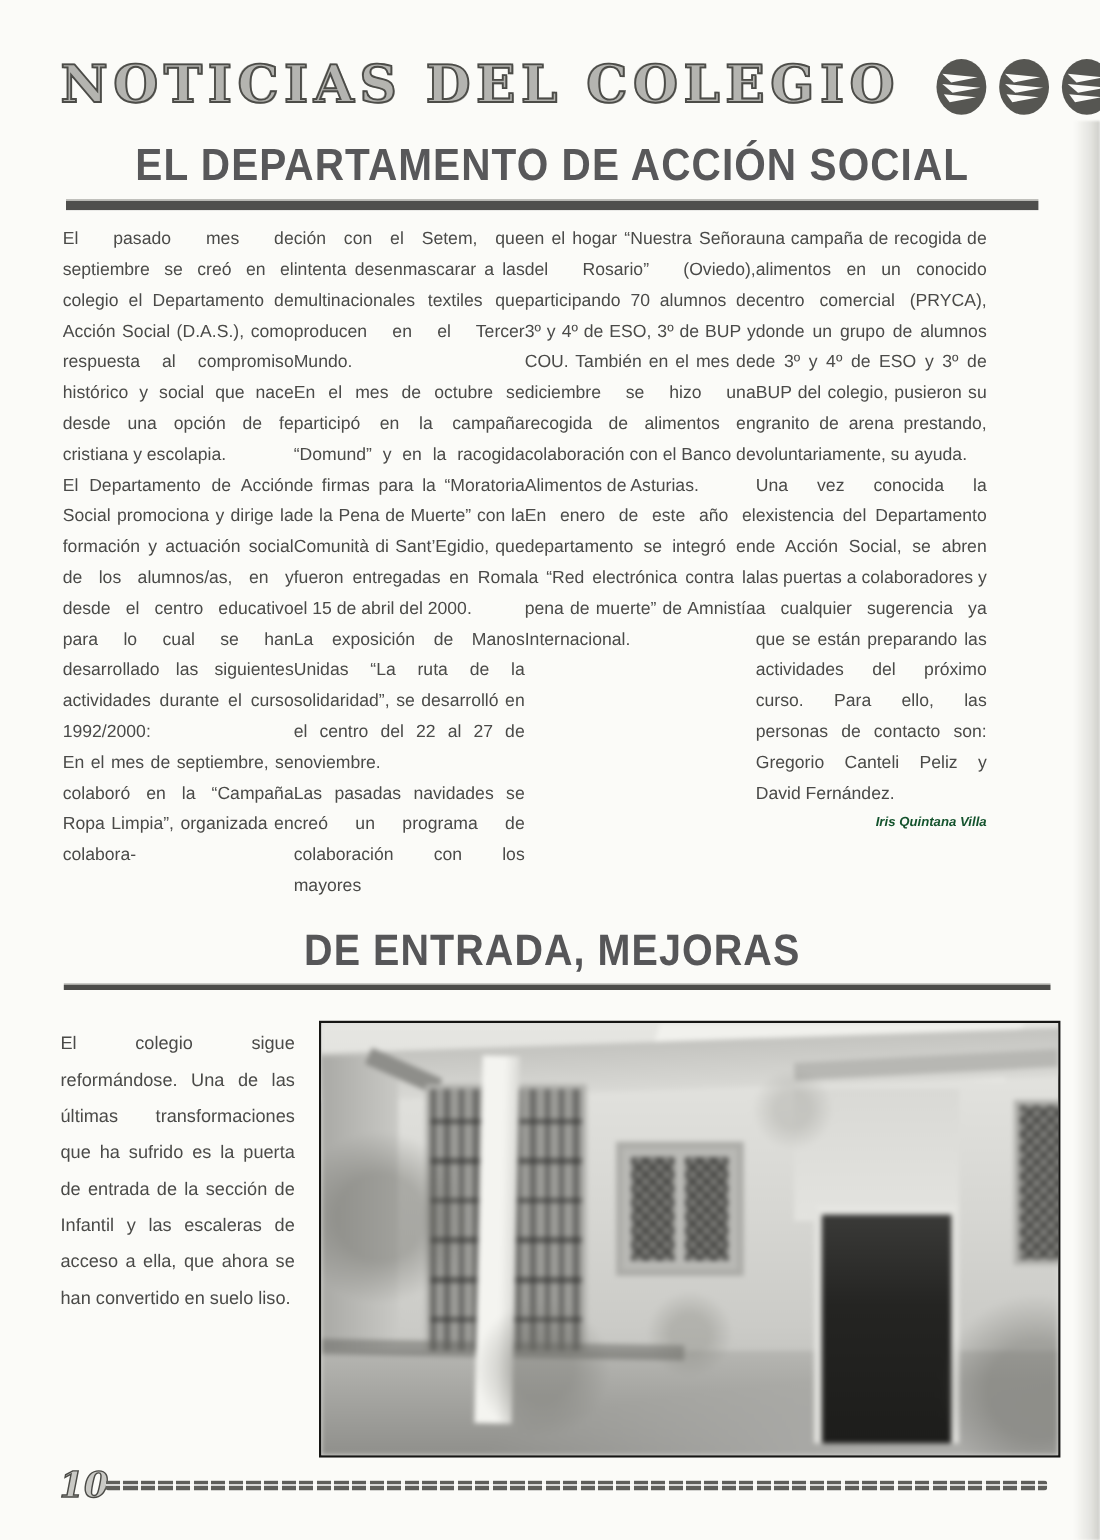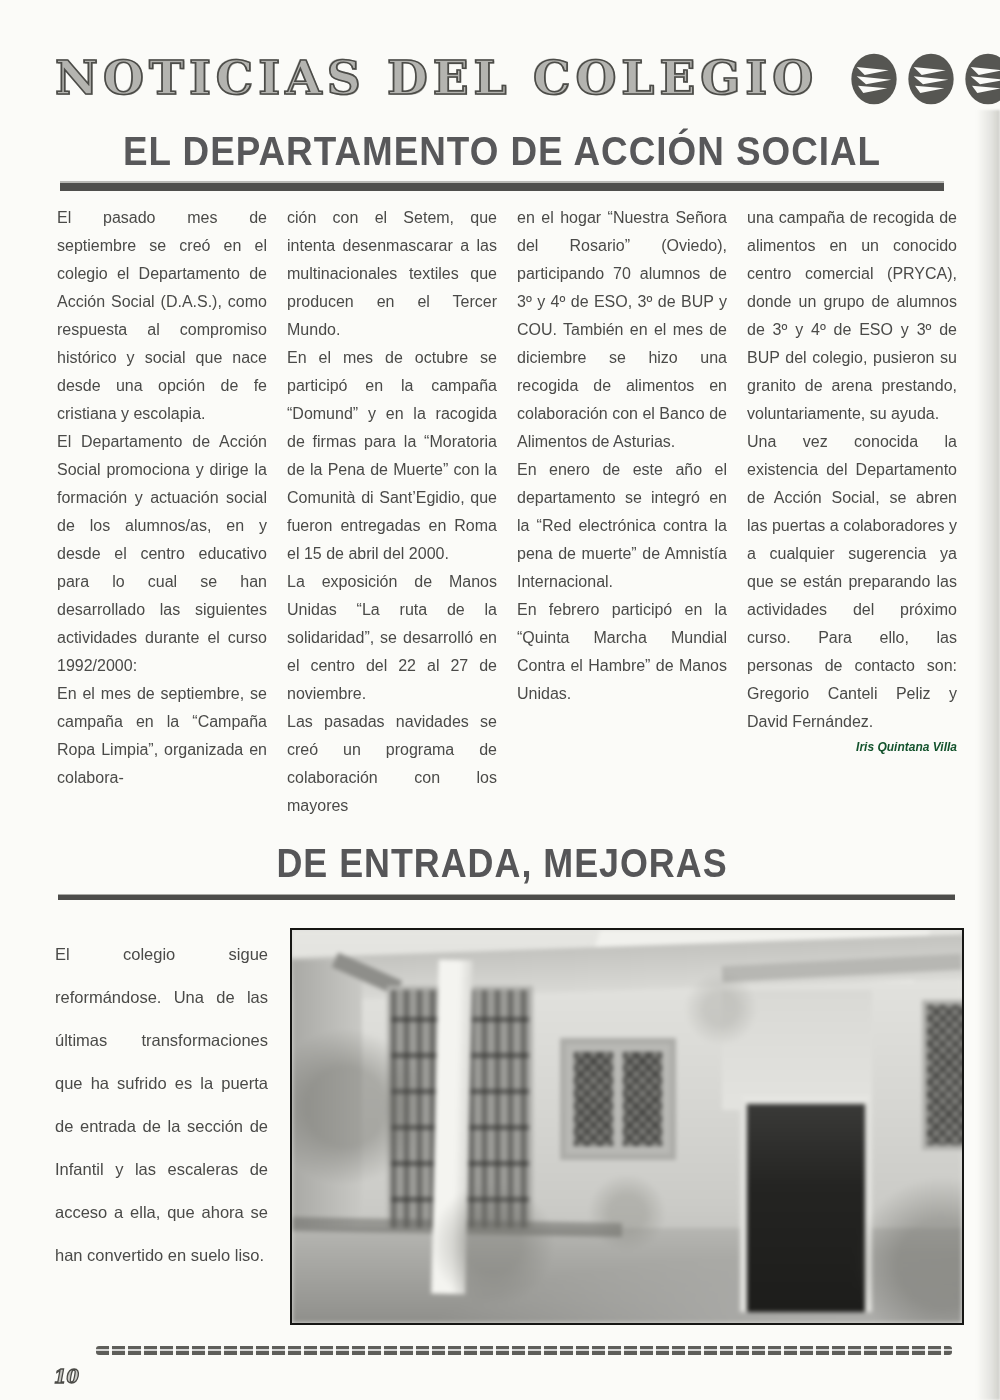--- a/index.html
+++ b/index.html
@@ -33,21 +33,21 @@
     font-size:38px;font-weight:bold;letter-spacing:1px;
     color:#58585a;
     transform:scale(.97,1.08);
   }
   .rule-thick{
     position:absolute;left:60px;top:181px;width:884px;height:10px;
     background:linear-gradient(180deg,#b9b9b5 0 2px,#4f4f4d 2px 100%);
   }
   .cols{
     position:absolute;left:57px;top:204px;width:900px;height:628px;
-    display:flex;gap:20px;overflow:hidden;
+    display:flex;overflow:hidden;
   }
   .col{
     width:210px;min-width:210px;
     font-size:16px;line-height:28px;
     text-align:justify;
     color:#4a4a48;
   }
   .col p{margin:0;}
   .byline{
     text-align:right;
@@ -61,21 +61,21 @@
     font-size:37px;font-weight:bold;letter-spacing:1px;
     color:#565658;
     transform:scale(.97,1.08);
   }
   .rule-thin{
     position:absolute;left:58px;top:894px;width:897px;height:6px;
     background:linear-gradient(180deg,#a9a9a5 0 1px,#4c4c4a 1px 100%);
   }
   .a2-body{
     position:absolute;left:55px;top:933px;width:213px;
-    font-size:16.5px;line-height:43px;
+    font-size:16.5px;line-height:33px;
     text-align:justify;color:#4a4a48;
   }
   .a2-body p{margin:0;}
   
   .photo{
     position:absolute;left:290px;top:928px;width:670px;height:393px;
     border:2px solid #161614;background:#dededb;overflow:hidden;
   }
   .scene{position:absolute;inset:0;filter:blur(2.2px);}
   .scene div{position:absolute;}
@@ -133,23 +133,22 @@
       radial-gradient(circle at 8% 45%,rgba(100,100,94,.4) 0 6%,rgba(0,0,0,0) 12%),
       radial-gradient(circle at 30% 80%,rgba(110,110,104,.35) 0 5%,rgba(0,0,0,0) 11%),
       radial-gradient(circle at 50% 72%,rgba(120,120,112,.3) 0 4%,rgba(0,0,0,0) 9%),
       radial-gradient(circle at 64% 20%,rgba(130,130,124,.25) 0 3%,rgba(0,0,0,0) 7%),
       radial-gradient(circle at 97% 85%,rgba(90,90,84,.35) 0 6%,rgba(0,0,0,0) 12%);
   }
   
   .pageno{
     position:absolute;left:54px;top:1331px;
     font-family:"DejaVu Serif",serif;
-    font-size:18px;font-weight:bold;font-style:italic;
+    font-size:32px;font-weight:bold;font-style:italic;
     color:#c9c9c5;
-    margin-top:35px;
     -webkit-text-stroke:1.3px #4a4a46;
   }
   .chain{
     position:absolute;left:96px;top:1346px;width:856px;height:9px;
     border-radius:3px;
     background:
       linear-gradient(180deg,rgba(0,0,0,0) 0 3px,rgba(255,255,255,.75) 3px 5px,rgba(0,0,0,0) 5px),
       repeating-linear-gradient(90deg,#5e5e5a 0 13px,#f6f6f2 13px 16px);
   }
   
@@ -195,32 +194,31 @@
     </div>
   </div>
 
   <div class="a1-title">EL DEPARTAMENTO DE ACCIÓN SOCIAL</div>
   <div class="rule-thick"></div>
 
   <div class="cols">
     <div class="col">
       <p>El pasado mes de septiembre se creó en el colegio el Departamento de Acción Social (D.A.S.), como respuesta al compromiso histórico y social que nace desde una opción de fe cristiana y escolapia.</p>
       <p>El Departamento de Acción Social promociona y dirige la formación y actuación social de los alumnos/as, en y desde el centro educativo para lo cual se han desarrollado las siguientes actividades durante el curso 1992/2000:</p>
-      <p>En el mes de septiembre, se campaña en la “Campaña Ropa Limpia”, organizada en colabora-</p>
+      <p>En el mes de septiembre, se colaboró en la “Campaña Ropa Limpia”, organizada en colabora-</p>
     </div>
     <div class="col">
       <p>ción con el Setem, que intenta desenmascarar a las multinacionales textiles que producen en el Tercer Mundo.</p>
       <p>En el mes de octubre se participó en la campaña “Domund” y en la racogida de firmas para la “Moratoria de la Pena de Muerte” con la Comunità di Sant’Egidio, que fueron entregadas en Roma el 15 de abril del 2000.</p>
       <p>La exposición de Manos Unidas “La ruta de la solidaridad”, se desarrolló en el centro del 22 al 27 de noviembre.</p>
       <p>Las pasadas navidades se creó un programa de colaboración con los mayores</p>
     </div>
     <div class="col">
       <p>en el hogar “Nuestra Señora del Rosario” (Oviedo), participando 70 alumnos de 3º y 4º de ESO, 3º de BUP y COU. También en el mes de diciembre se hizo una recogida de alimentos en colaboración con el Banco de Alimentos de Asturias.</p>
       <p>En enero de este año el departamento se integró en la “Red electrónica contra la pena de muerte” de Amnistía Internacional.</p>
-      <p>En febrero participó en la “Quinta Marcha Mundial Contra el Hambre” de Manos Unidas.</p>
     </div>
     <div class="col">
       <p>una campaña de recogida de alimentos en un conocido centro comercial (PRYCA), donde un grupo de alumnos de 3º y 4º de ESO y 3º de BUP del colegio, pusieron su granito de arena prestando, voluntariamente, su ayuda.</p>
       <p>Una vez conocida la existencia del Departamento de Acción Social, se abren las puertas a colaboradores y a cualquier sugerencia ya que se están preparando las actividades del próximo curso. Para ello, las personas de contacto son: Gregorio Canteli Peliz y David Fernández.</p>
       <div class="byline">Iris Quintana Villa</div>
     </div>
   </div>
 
   <div class="a2-title">DE ENTRADA, MEJORAS</div>
   <div class="rule-thin"></div>

